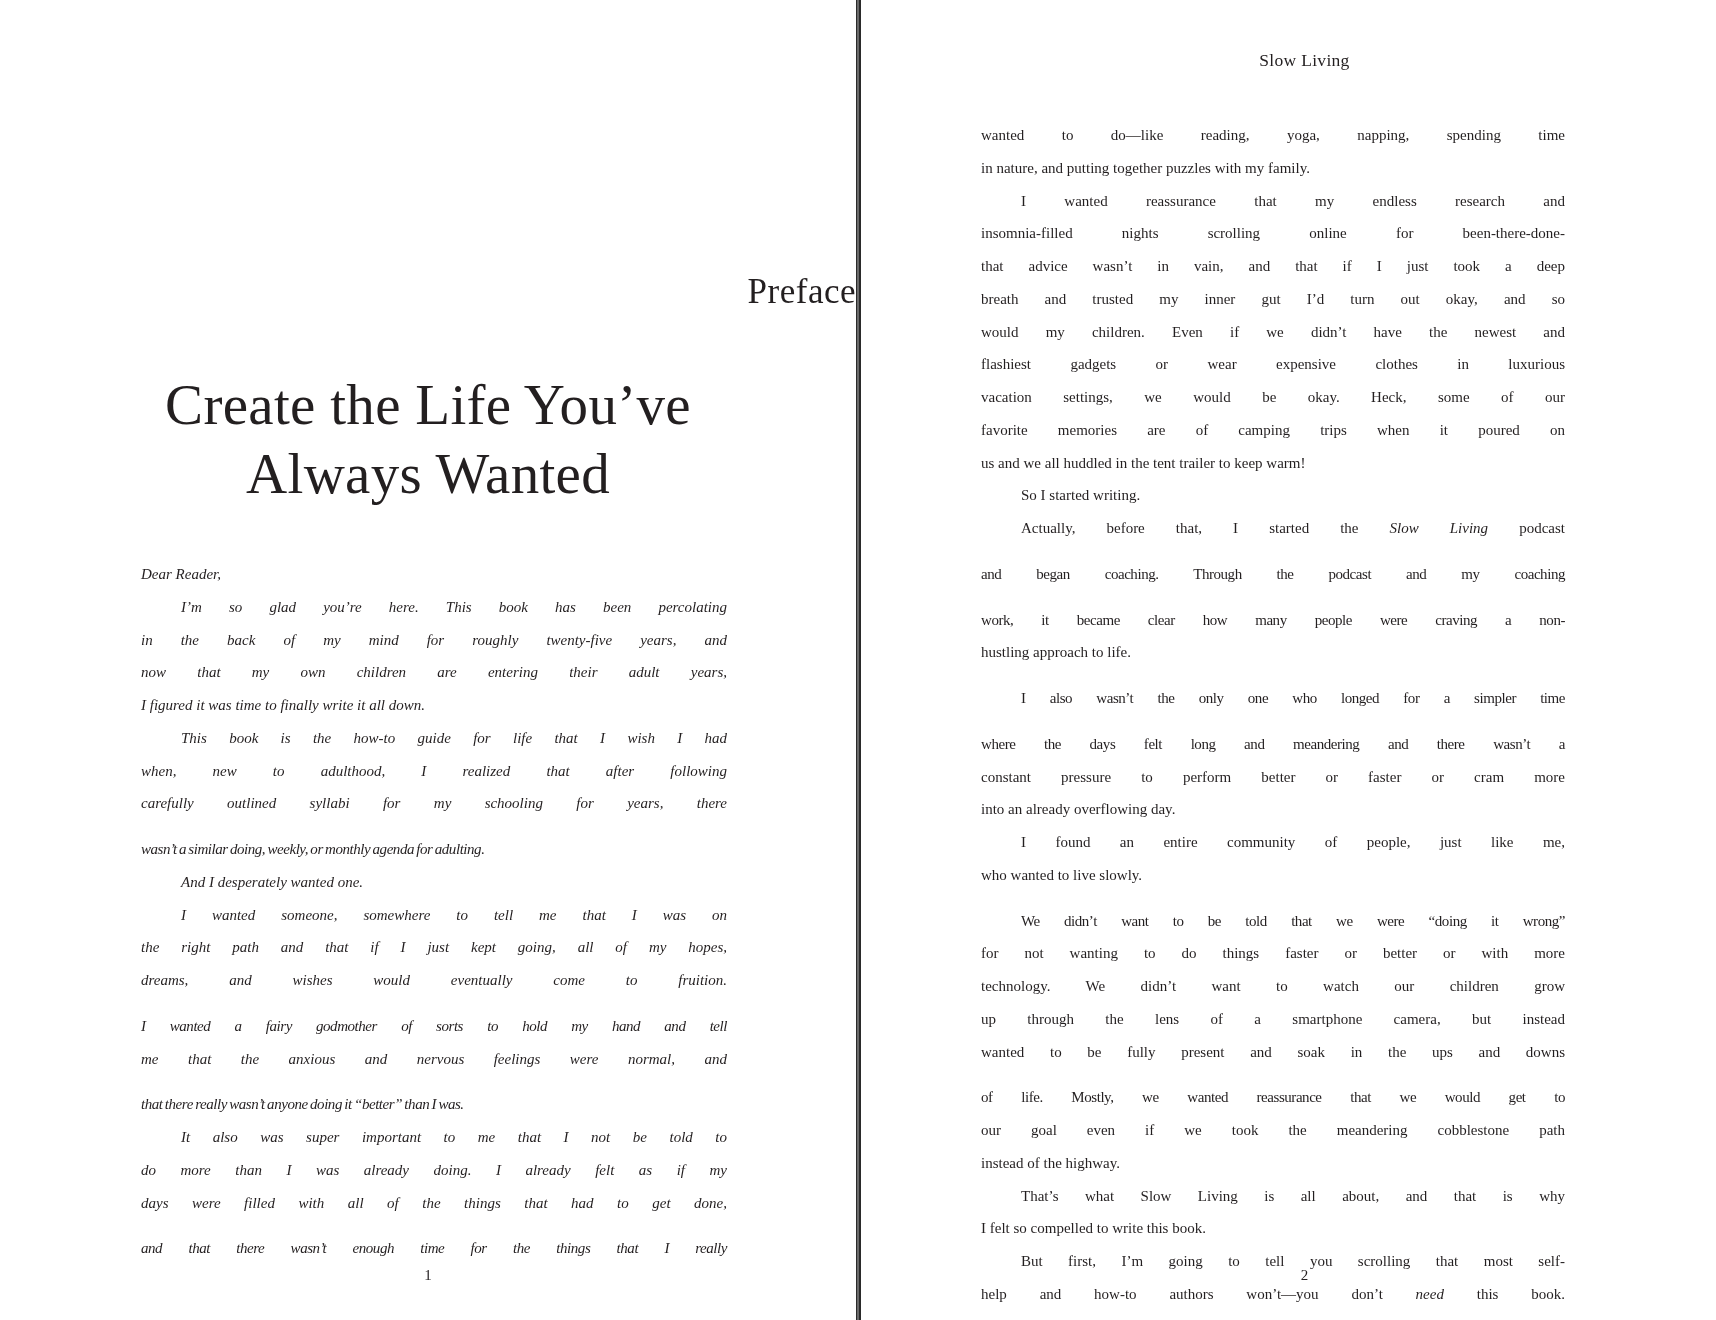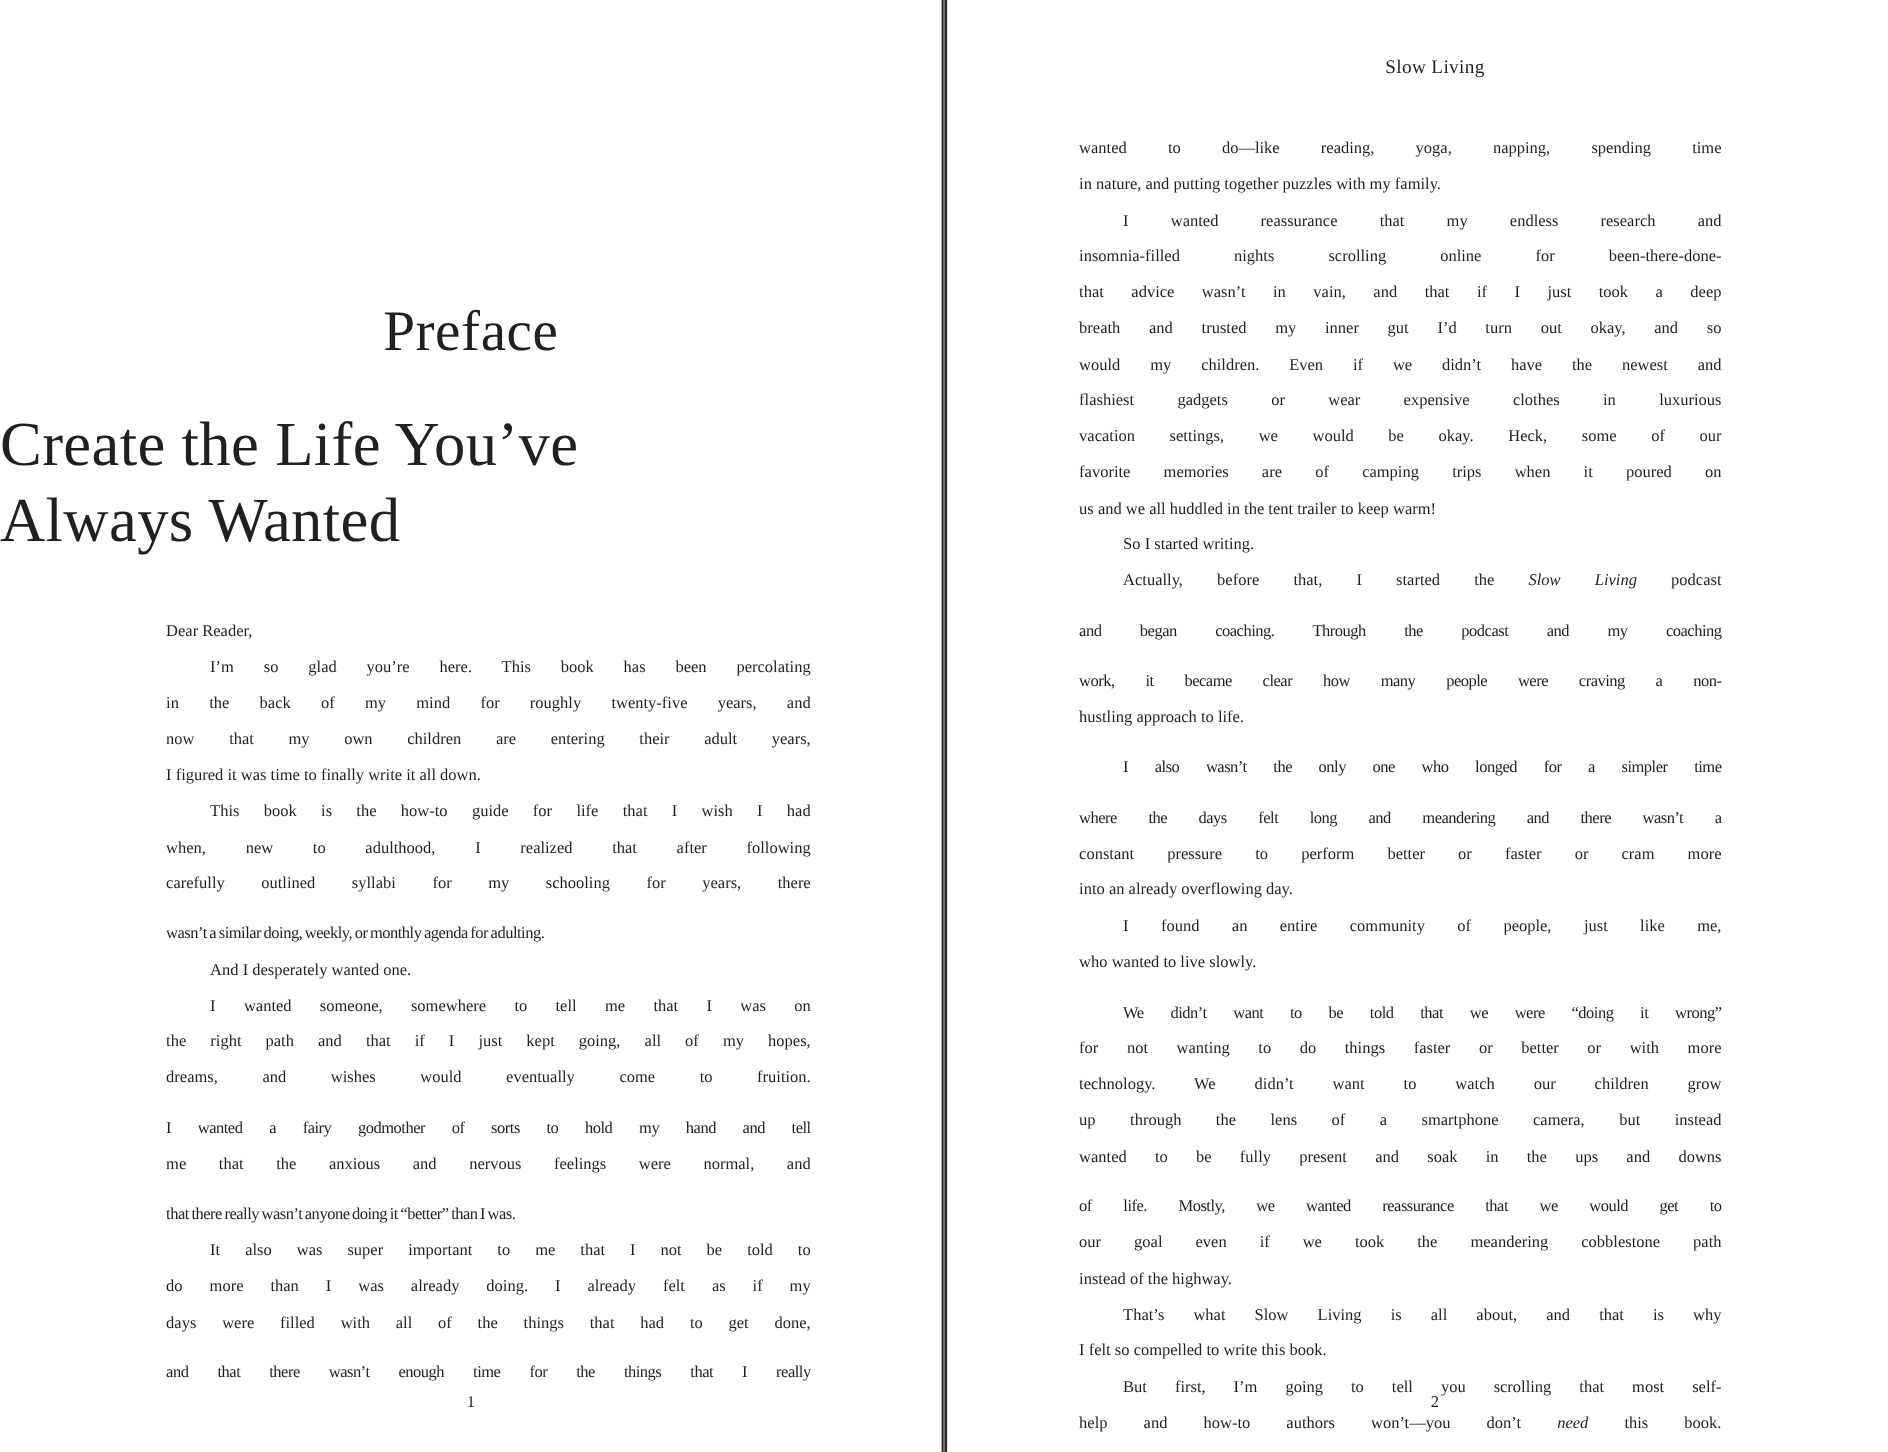--- a/index.html
+++ b/index.html
@@ -5,24 +5,24 @@
   html, body { margin:0; padding:0; }
   body { width:1716px; height:1320px; background:#ffffff; position:relative; overflow:hidden;
          font-family:"Liberation Serif", "DejaVu Serif", serif; color:#231f20; }
   .page { position:absolute; top:0; height:1320px; }
   .page.left { left:0; width:856px; }
   .page.right { left:861px; width:855px;padding-left:32px; }
   .divider { position:absolute; left:856px; top:0; width:5px; height:1320px;
              background:linear-gradient(to right,#2a2a2a 0,#2a2a2a 1px,#6a6a6a 1px,#6a6a6a 3px,#2a2a2a 3px,#2a2a2a 5px); }
   .running-head { position:absolute; top:50px; left:0; width:100%; text-align:center; font-size:17.5px; letter-spacing:0.3px; }
   .folio { position:absolute; top:1267px; left:0; width:100%; text-align:center; font-size:15px; }
-  .preface-label { position:absolute; top:272px; left:0; width:100%; text-align:center; font-size:52px; letter-spacing:0.5px; }
-  .chapter-title { position:absolute; top:370px; left:0; width:100%; text-align:left; font-size:57px; line-height:69px; letter-spacing:0.3px; }
+  .preface-label { position:absolute; top:272px; left:0; width:100%; text-align:right; font-size:35px; letter-spacing:0.5px; }
+  .chapter-title { position:absolute; top:370px; left:0; width:100%; text-align:center; font-size:57px; line-height:69px; letter-spacing:0.3px; }
   .body { position:absolute; font-size:15px; line-height:32.75px; }
-  .left .body { left:151px; width:586px; top:558px; }
+  .left .body { left:141px; width:586px; top:558px;font-style:italic; }
   .right .body { left:120px; width:584px; top:119px; }
   .ln { display:block; height:32.75px; white-space:nowrap; text-align:justify; text-align-last:justify; }
   .ln.last { text-align-last:left; }
   .ln.indent { padding-left:40px; }
   .ln.tight { letter-spacing:-0.45px; word-spacing:-1px;margin-top:13px; }
   em { font-style:italic; }
 </style>
 </head>
 <body>
 

